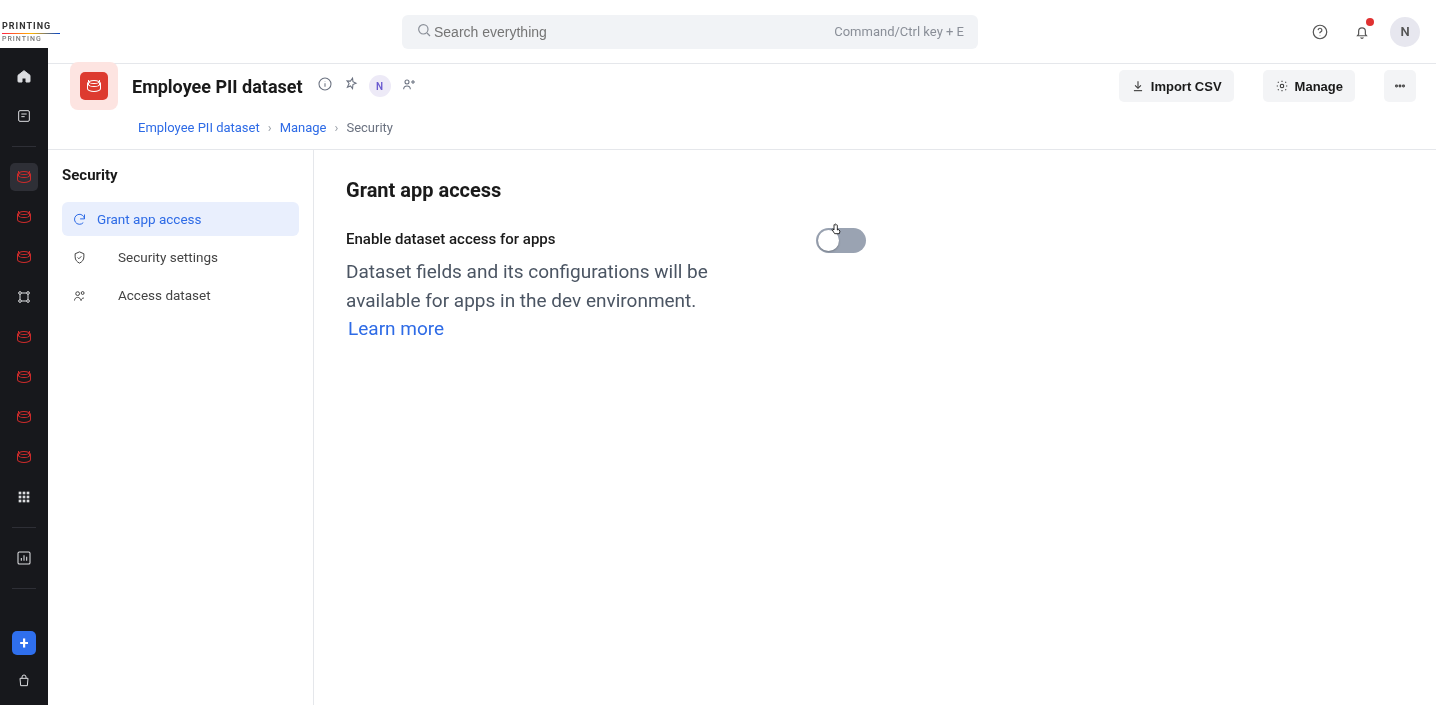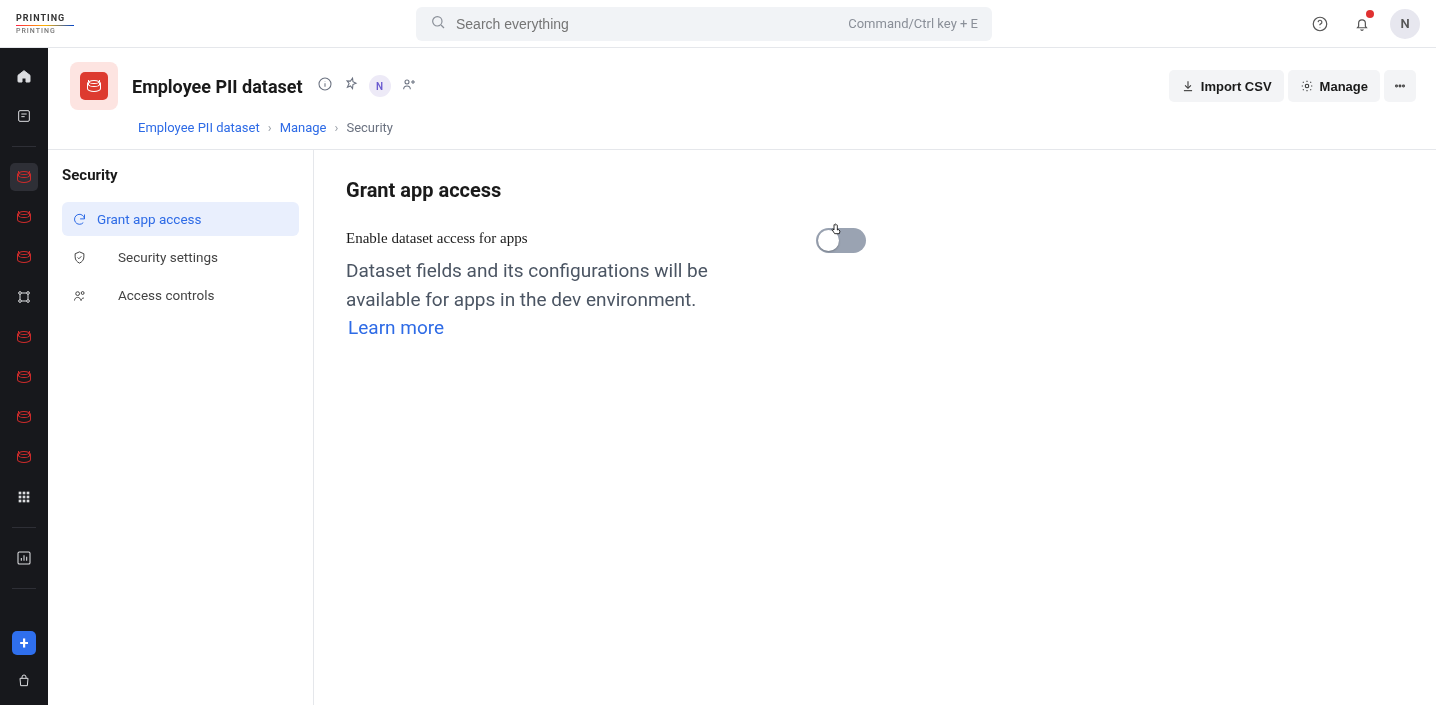--- a/index.html
+++ b/index.html
@@ -9,39 +9,39 @@
       background: #fff;
       width: 1436px;
       height: 705px;
       overflow: hidden;
     }
 
     
     .topbar {
       display: flex;
       align-items: center;
-      height: 48px;
+      height: 64px;
       border-bottom: 1px solid #e5e7eb;
-      padding: 0 16px 0 16px;
+      padding: 0 16px 0 2px;
       gap: 12px;
     }
     .logo { display:flex; flex-direction:column; font-size:9px; letter-spacing:1px; font-weight:700; color:#333; }
     .logo-line { height:1px; background: linear-gradient(90deg,#f24,#ffb400,#04c); width:58px; margin-top:2px; }
     .logo-sub { font-size:7px; letter-spacing:1px; font-weight:500; color:#777; margin-top:1px; }
 
     .search-wrap {
       flex: 0 0 576px;
       margin-left: 330px;
       background: #f1f3f6;
       border-radius: 6px;
       height: 34px;
       display: flex;
       align-items: center;
       padding: 0 14px;
-      gap: 10px;
+      gap: 2px;
     }
     .search-wrap input {
       flex:1; border:none; background:transparent; font-size:14px; color:#555;
       outline:none;
     }
     .search-kbd { font-size:13px; color:#8a8f98; }
 
     .topbar-right {
       margin-left:auto; display:flex; align-items:center; gap:14px;
     }
@@ -83,21 +83,21 @@
     }
     .entity-tile-inner {
       width:28px;height:28px;border-radius:5px;background:#dd3b2f;display:flex;align-items:center;justify-content:center;
     }
     .entity-tile-inner .db { width:14px;height:12px;border:1.4px solid #fff;border-radius:50%/30%;}
     .entity-tile-inner .db::before,.entity-tile-inner .db::after{content:"";display:block;height:3px;border-bottom:1.4px solid #fff;border-left:1.4px solid #fff;border-right:1.4px solid #fff;border-radius:0 0 7px 7px/0 0 3px 3px;margin-top:-1px;}
     .ph-title { font-size:18px; font-weight:700; }
     .ph-icons { display:flex; align-items:center; gap:10px; color:#6b7280; }
     .ph-icons svg { width:16px;height:16px;stroke:#6b7280;fill:none;stroke-width:1.6; }
     .avatar-sm { width:22px;height:22px;border-radius:50%;background:#edeaf7;display:flex;align-items:center;justify-content:center;font-size:10px;font-weight:600;color:#6b5bd0;}
-    .ph-actions { margin-left:auto; display:flex; align-items:flex-end; gap:4px; }
+    .ph-actions { margin-left:auto; display:flex; align-items:flex-end; gap:29px; }
     .btn {
       height:32px; padding:0 12px; border-radius:5px; background:#f3f4f6; border:none;
       display:flex;align-items:center;gap:6px; font-size:13px; font-weight:600; color:#1a1a1a;
       cursor:pointer;
     }
     .btn svg { width:14px;height:14px;stroke:#333;fill:none;stroke-width:1.8;}
     .btn.square { width:32px; padding:0; justify-content:center; }
 
     .breadcrumb { display:flex; align-items:center; gap:8px; font-size:13px; padding:10px 0 14px 68px; color:#6b7280;}
     .breadcrumb a { color:#2e6be6; text-decoration:none; }
@@ -114,21 +114,21 @@
       padding:0 10px; font-size:13.5px; color:#444; cursor:pointer;
     }
     .side-item.active { background:#e9effd; color:#2e6be6; }
     .side-item svg { width:15px;height:15px;stroke:currentColor;fill:none;stroke-width:1.6; }
     .side-item + .side-item { margin-top:4px;gap:31px; }
 
     .body-main { flex:1; padding:28px 32px; }
     .main-title { font-size:20px; font-weight:700; margin-bottom:28px; }
     .setting-row { display:flex; align-items:flex-start; gap:60px; max-width:520px; }
     .setting-text { flex:1; }
-    .setting-label { font-size:15px; font-weight:500; color:#1a1a1a; margin-bottom:10px;font-family:Liberation Serif, serif; }
+    .setting-label { font-size:15px; font-weight:500; color:#1a1a1a; margin-bottom:10px; }
     .setting-desc { font-size:19px; color:#4b5563; line-height:1.5; max-width:370px;}
     .setting-desc a { color:#2e6be6; text-decoration:none; margin-left:2px;}
 
     .toggle {
       width:50px;height:25px;border-radius:20px;background:#9aa3b2;position:relative;cursor:pointer;
       flex-shrink:0; margin-top:-2px;
     }
     .toggle-knob {
       width:21px;height:21px;border-radius:50%;background:#fff;position:absolute;top:2px;left:2px;
       box-shadow:0 1px 2px rgba(0,0,0,.25);
@@ -336,21 +336,21 @@
           </svg>
         <span>Security settings</span>
       </div>
       <div class="side-item">
         <svg viewBox="0 0 24 24">
             <circle cx="9" cy="9" r="3"></circle>
             <path d="M4 20c0-2.8 2.2-5 5-5s5 2.2 5 5"></path>
             <circle cx="17" cy="8" r="2.3"></circle>
             <path d="M15 20c0-2.2 1.2-4 4-4"></path>
           </svg>
-        <span>Access controls</span>
+        <span>Access dataset</span>
       </div>
     </div>
 
     <div class="body-main">
       <div class="main-title">Grant app access</div>
 
       <div class="setting-row">
         <div class="setting-text">
           <div class="setting-label">Enable dataset access for apps</div>
           <div class="setting-desc">

